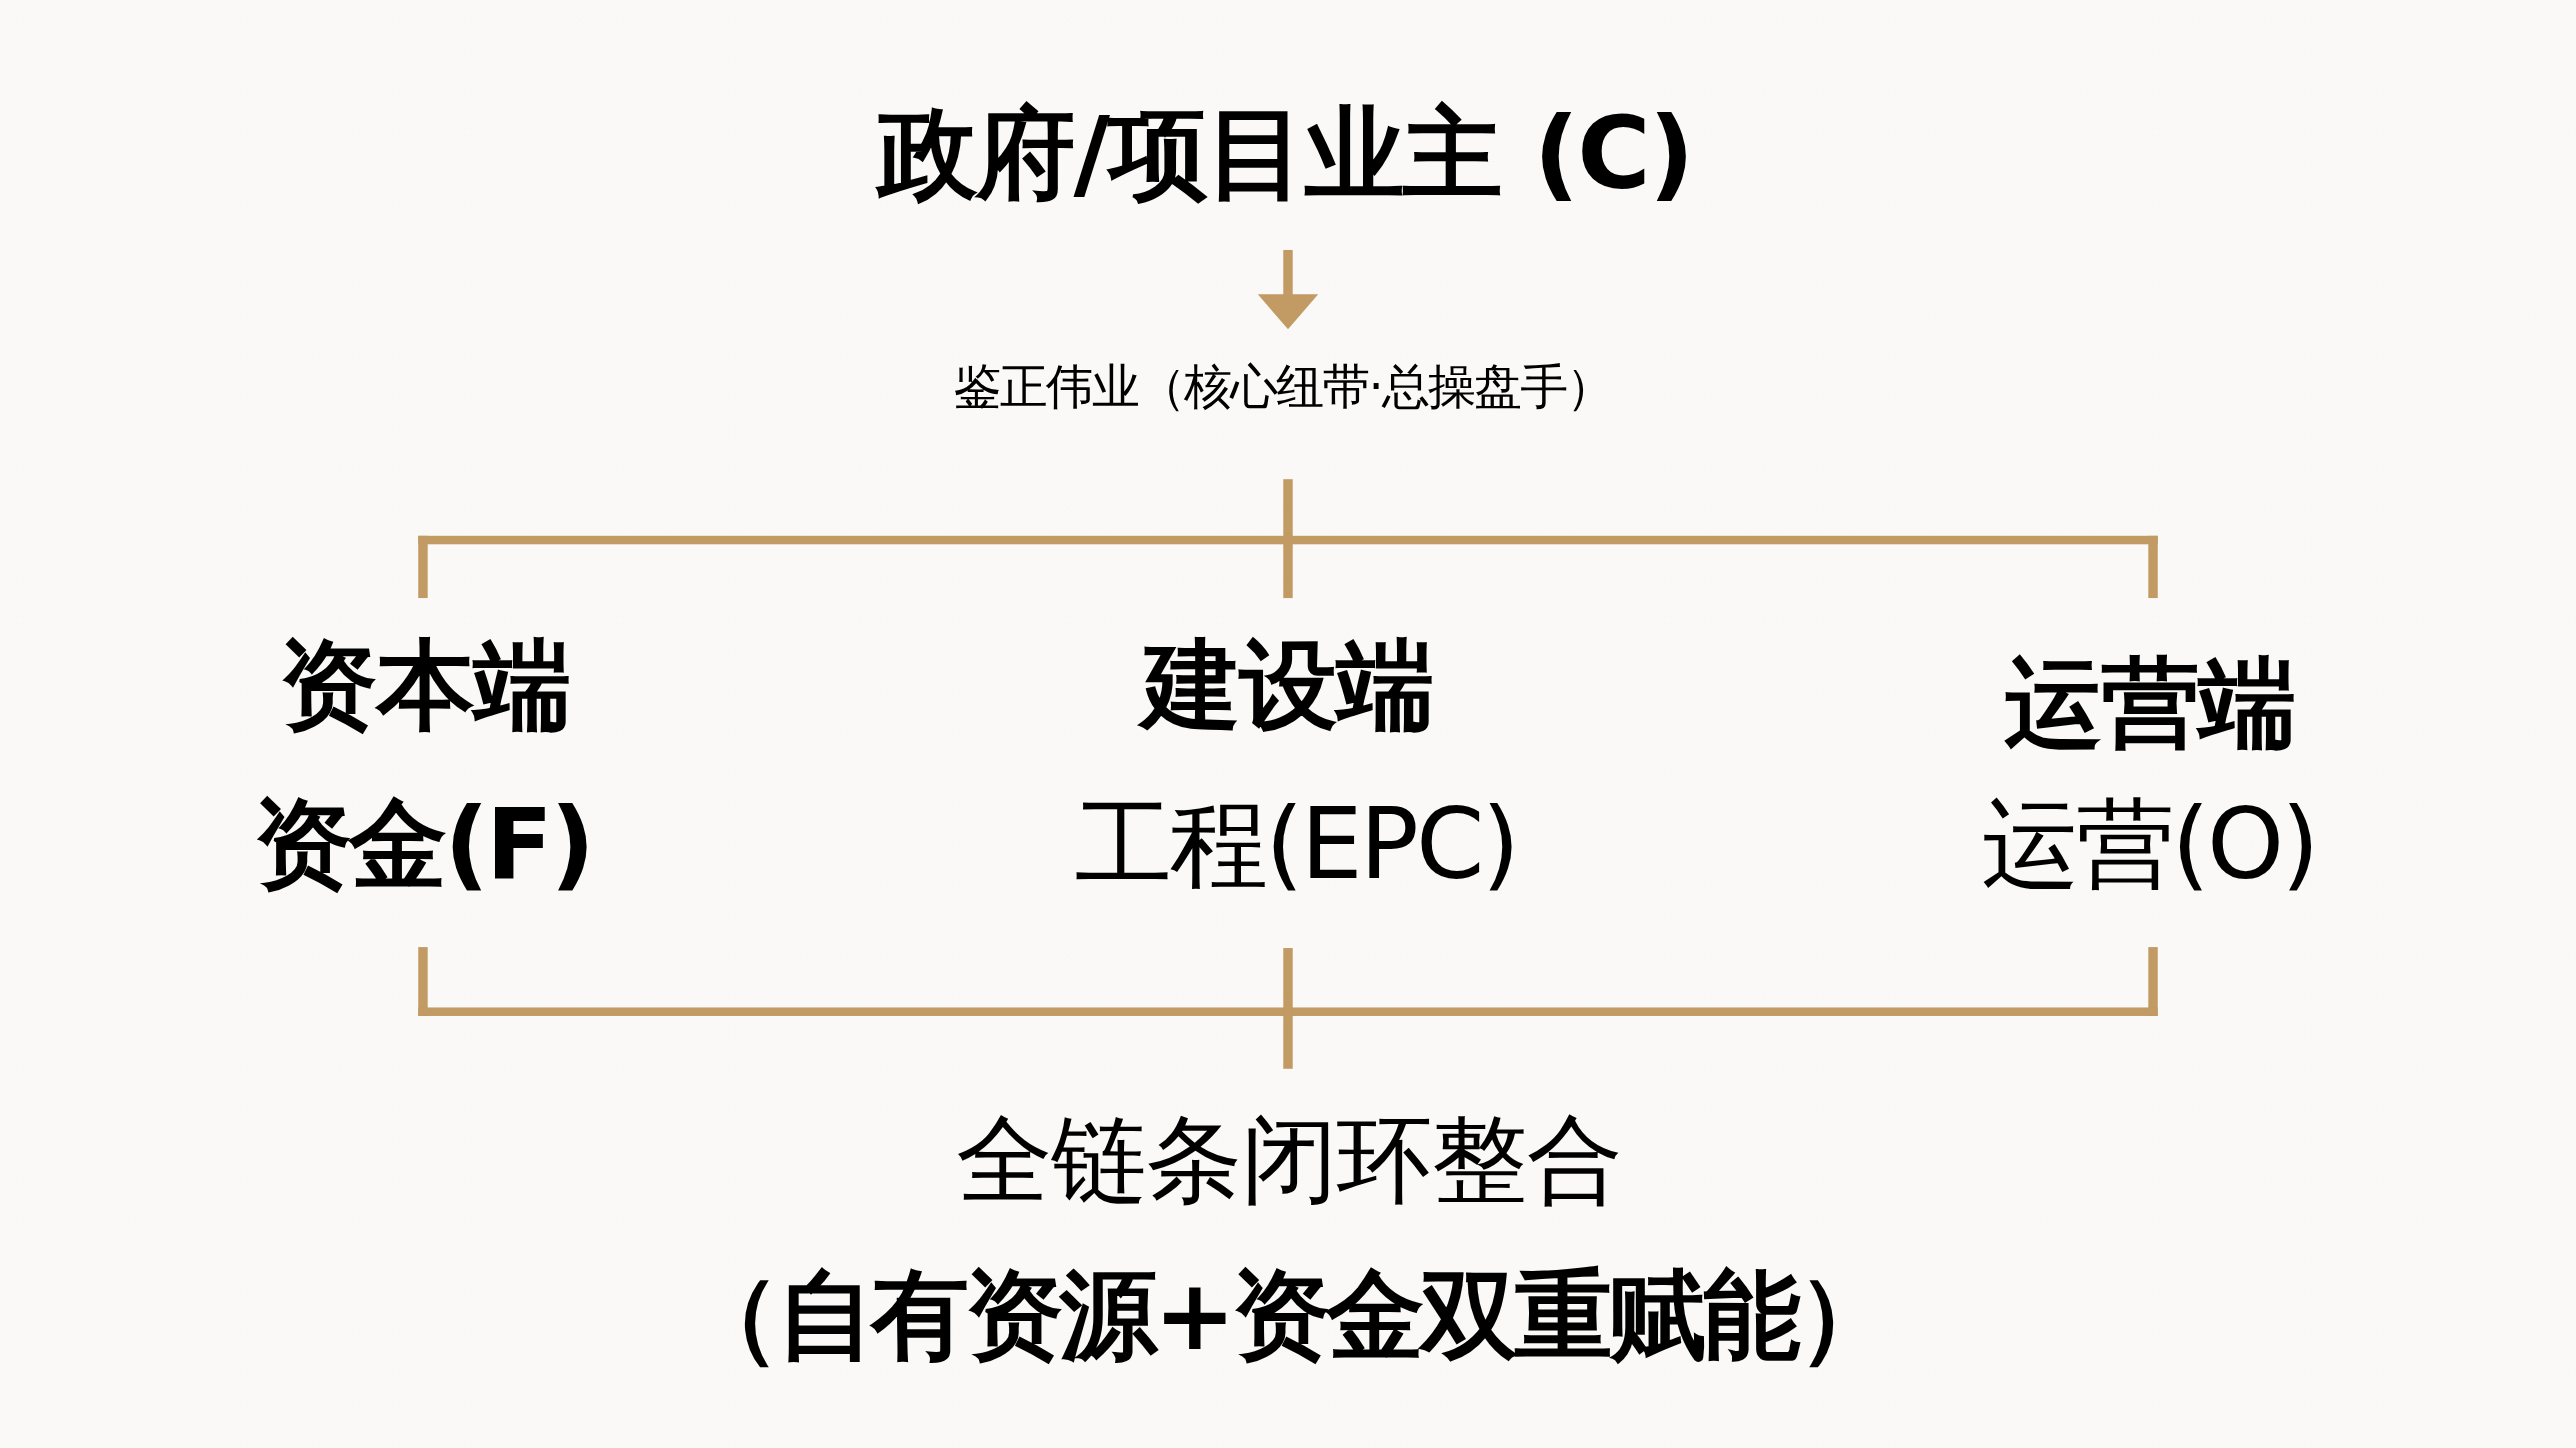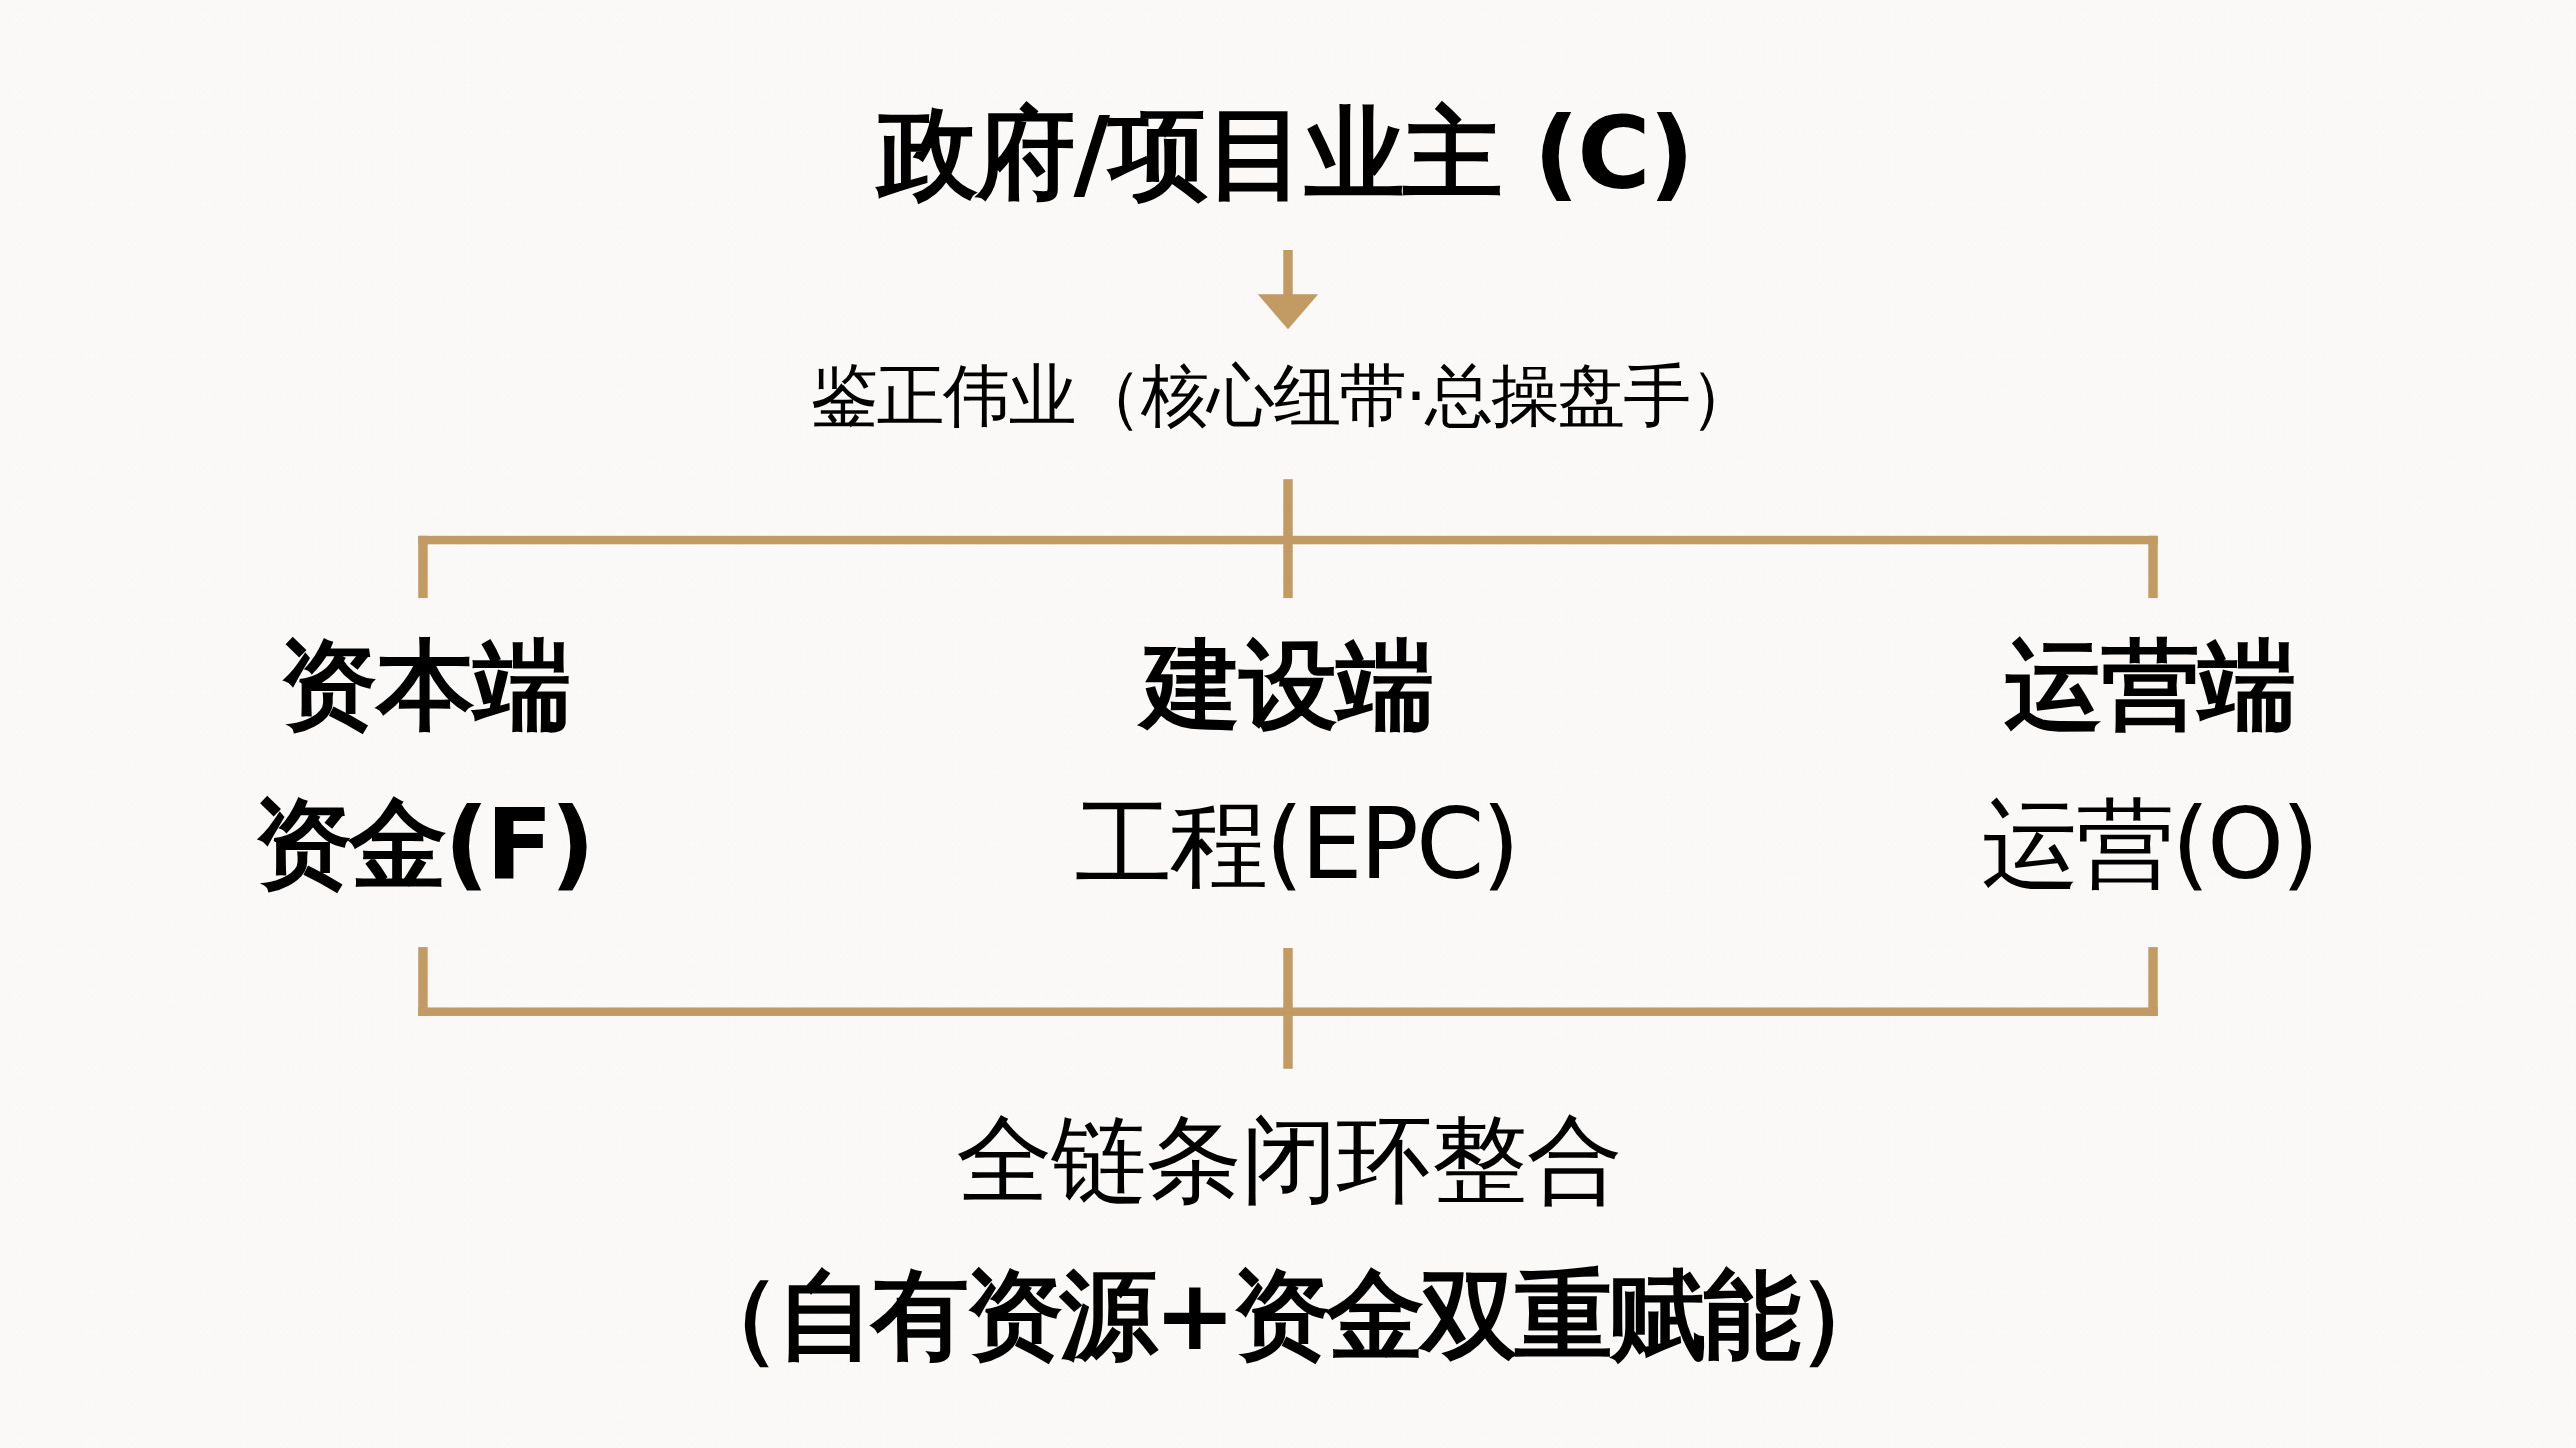--- a/index.html
+++ b/index.html
@@ -30,21 +30,21 @@
   .title {
     top: 104px;
     left: 1285px;
     font-size: 100px;
     font-weight: bold;
     letter-spacing: -1.9px;
   }
   .subtitle {
     top: 362px;
     left: 1283px;
-    font-size: 68px;
+    font-size: 48px;
     font-weight: normal;
     letter-spacing: -1.9px;
   }
   .col-title {
     top: 636px;
     font-size: 98px;
     font-weight: bold;
     letter-spacing: -0.9px;
   }
   .col-sub {
@@ -102,20 +102,20 @@
   <div class="text-center col-title" style="left:425px;">资本端</div>
   <div class="text-center col-sub" style="left:423px;font-weight:bold;">资金(F)</div>
 </div>
 
 <div>
   <div class="text-center col-title" style="left:1288px;">建设端</div>
   <div class="text-center col-sub" style="left:1288px;margin-left:8px;">工程(EPC)</div>
 </div>
 
 <div>
-  <div class="text-center col-title" style="left:2150px;">运营端</div>
+  <div class="text-center col-title" style="left:2150px;margin-top:18px;">运营端</div>
   <div class="text-center col-sub" style="left:2149px;">运营(O)</div>
 </div>
 
 <div class="text-center bottom-title">全链条闭环整合</div>
 
 <div class="text-center bottom-sub">（自有资源+资金双重赋能）</div>
 
 
 </body></html>

